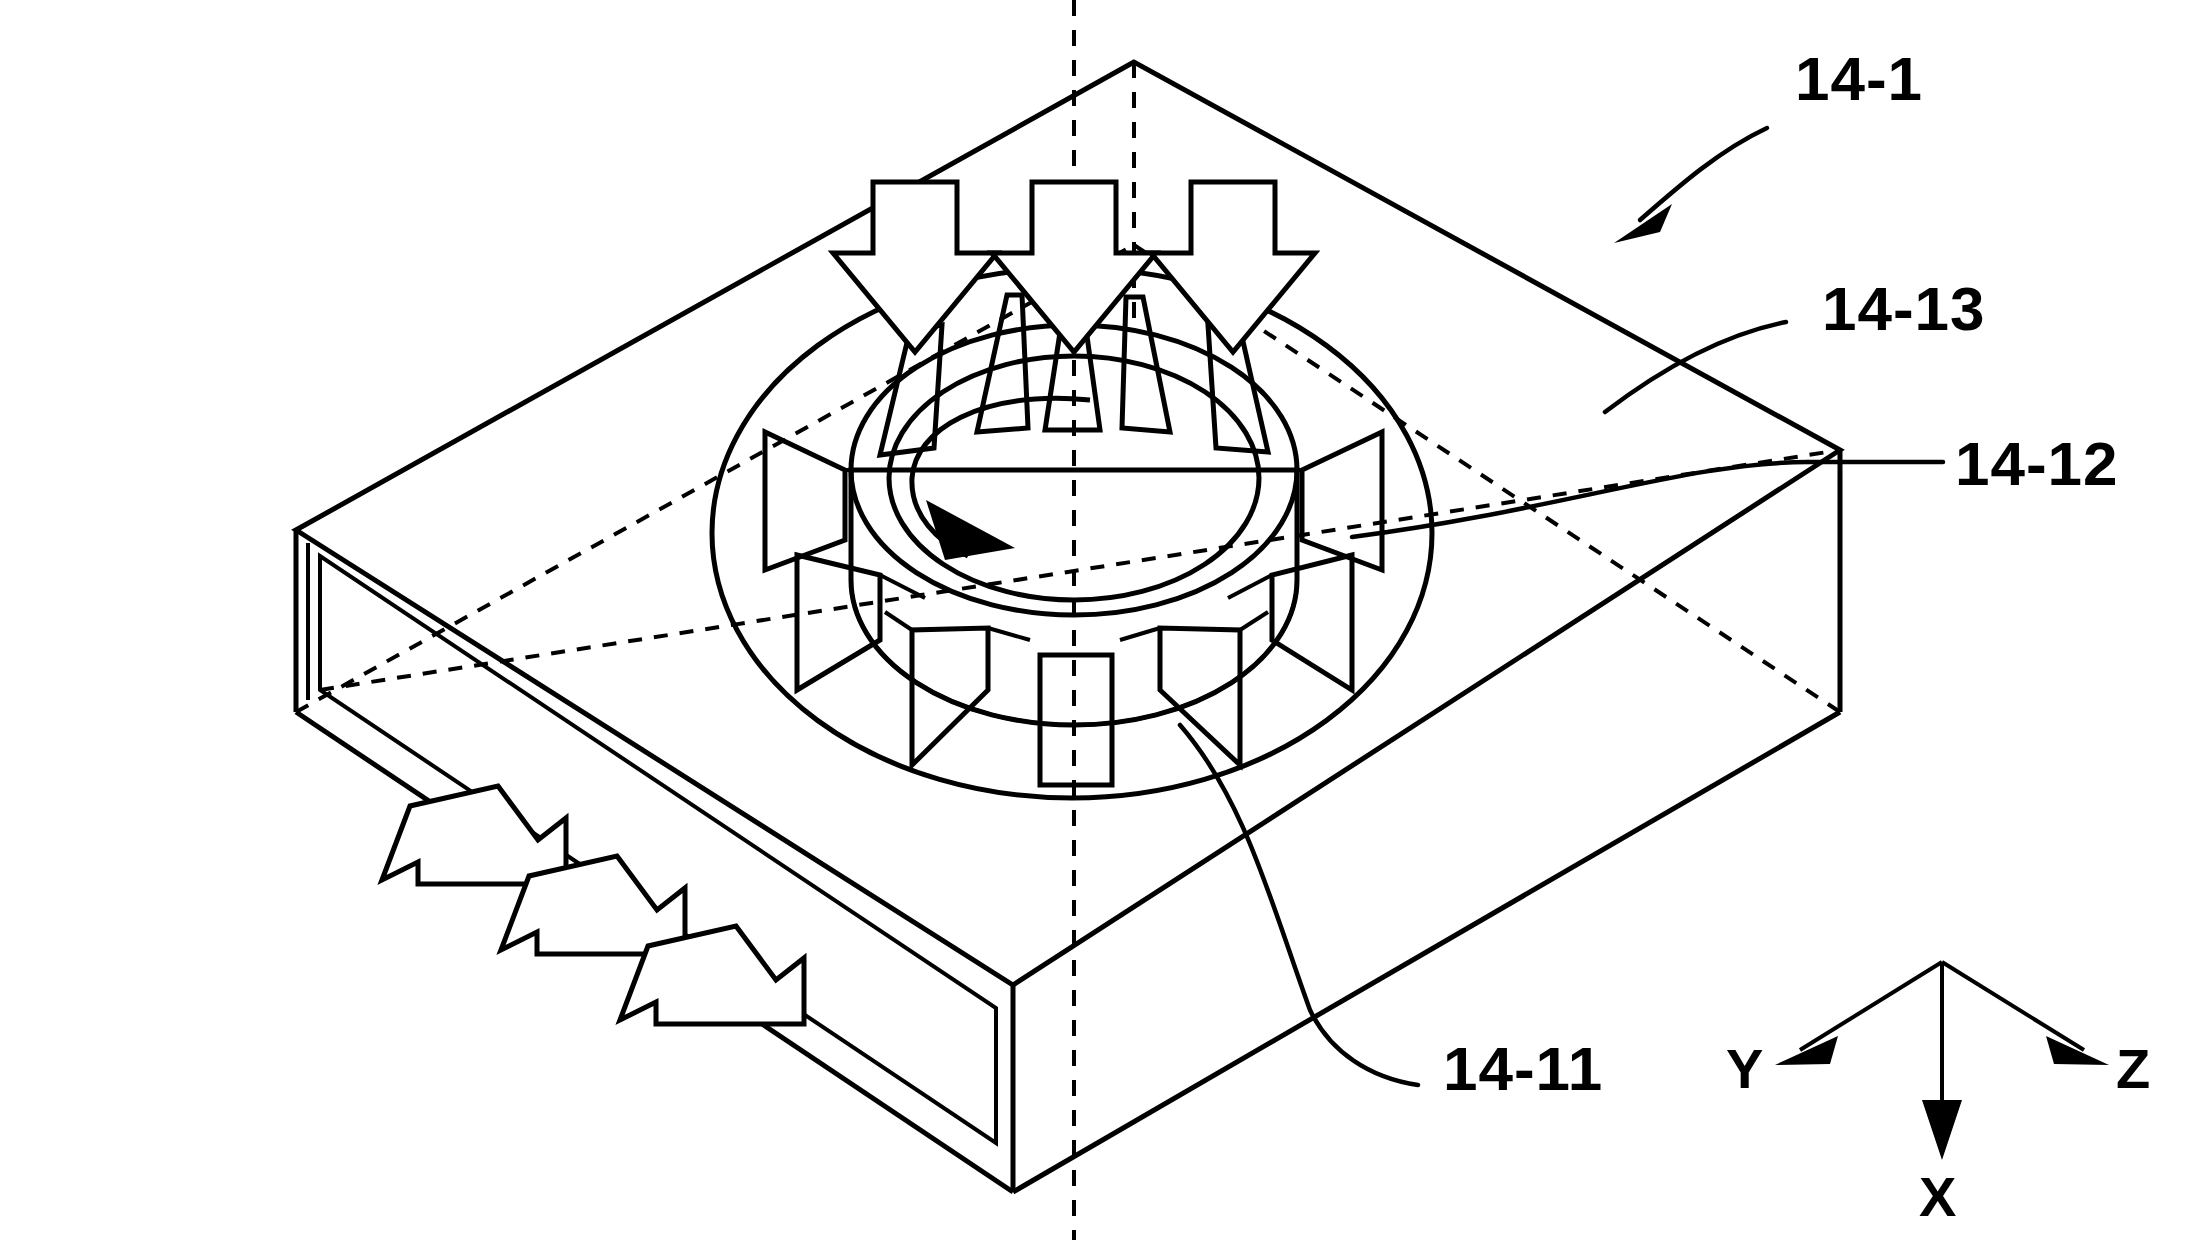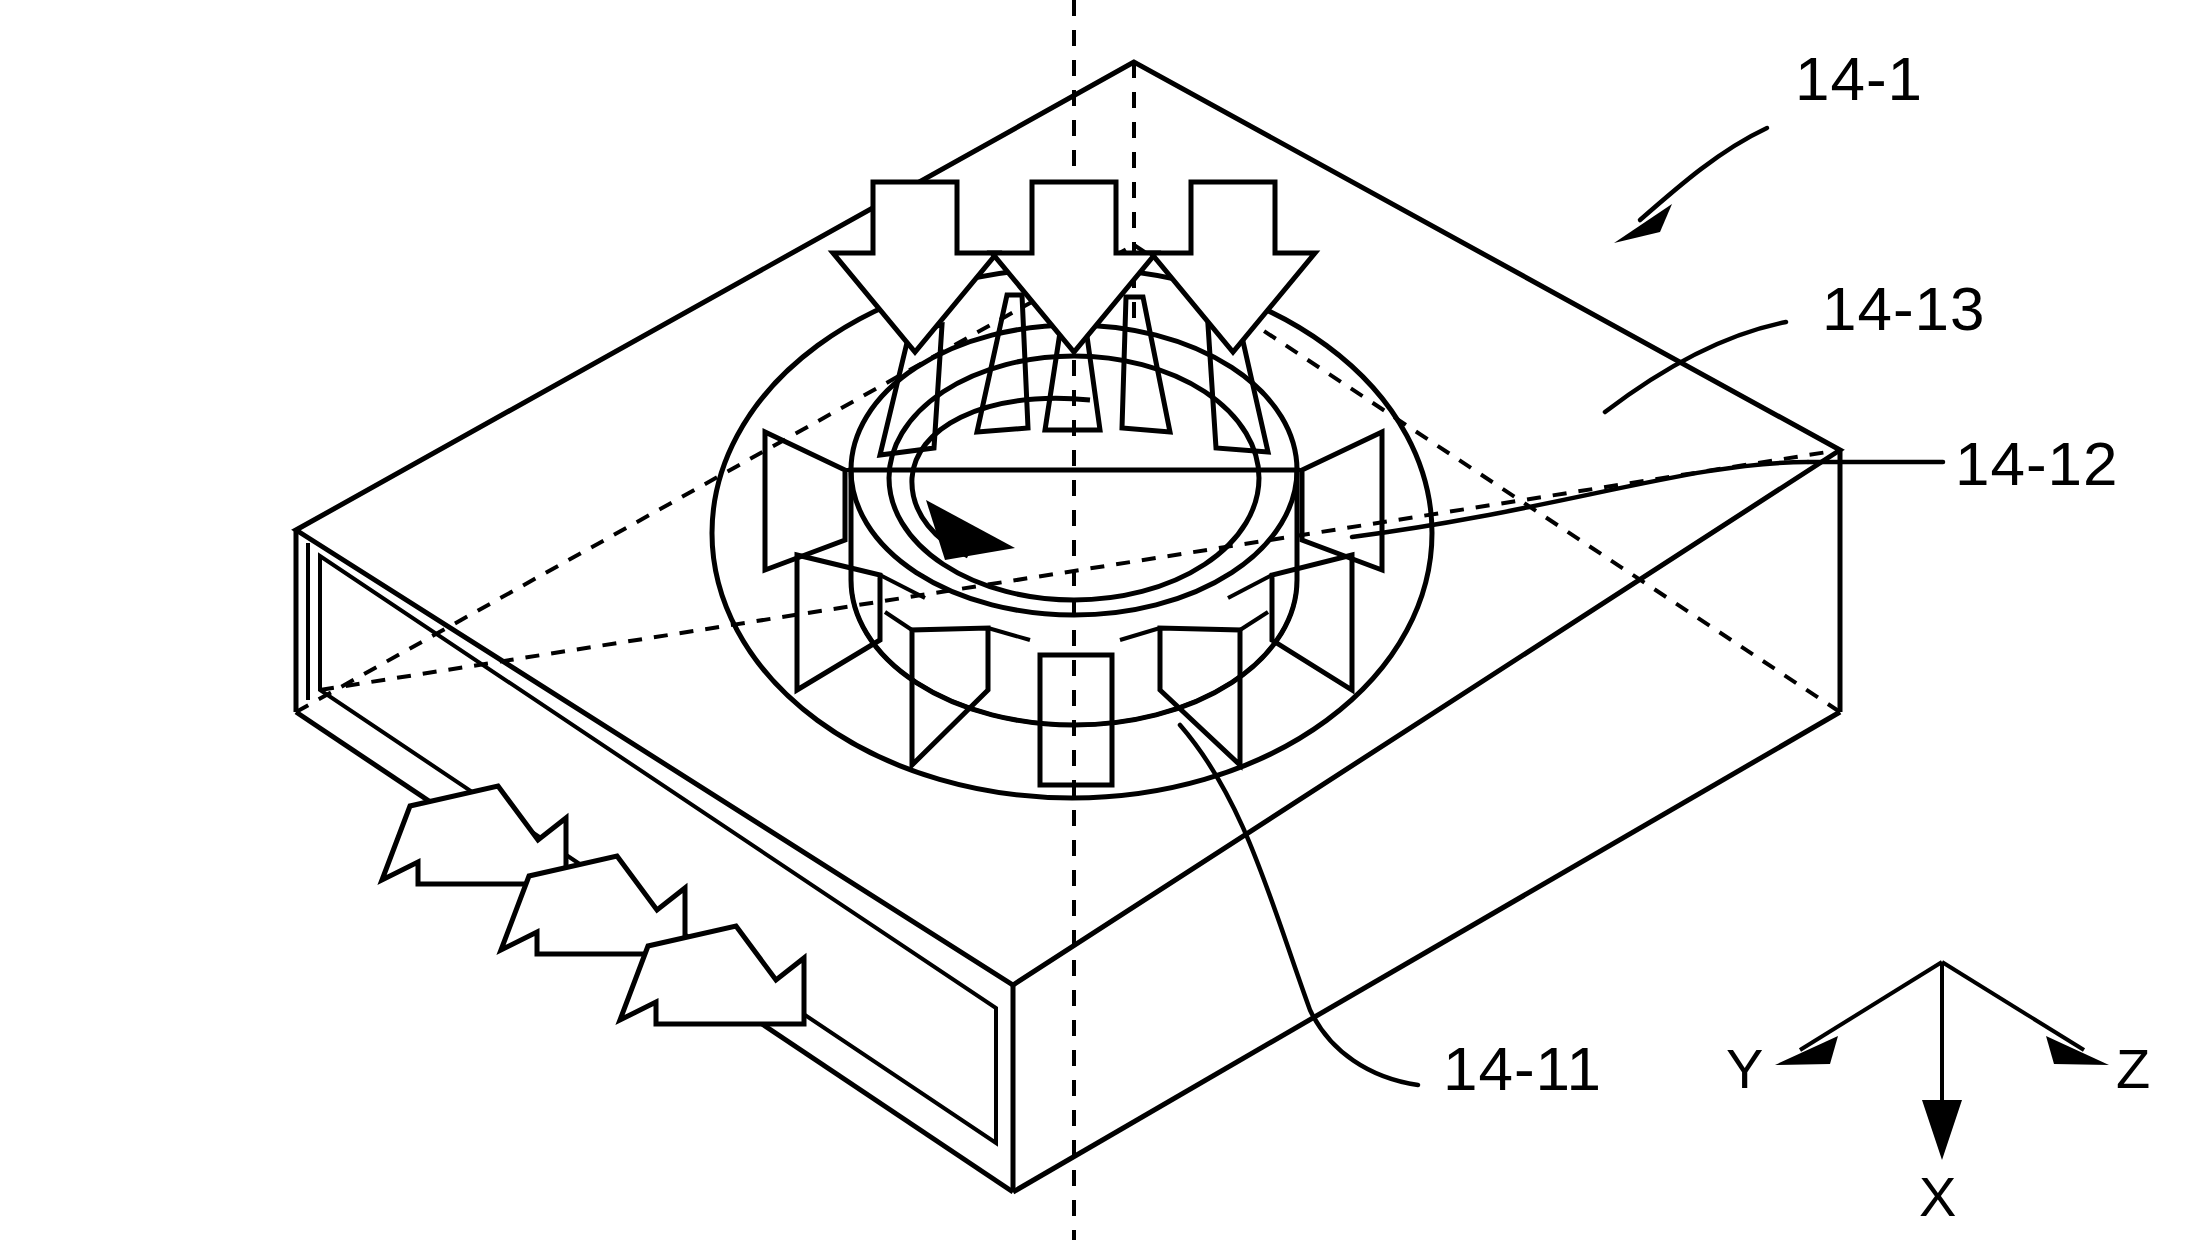--- a/index.html
+++ b/index.html
@@ -11,20 +11,21 @@
     width: 2203px;
     height: 1240px;
     overflow: hidden;
     font-family: "Liberation Sans", sans-serif;
   }
   #figure-root {
     position: relative;
     width: 1773px;
     height: 1240px;
     background: #d946ef;
+    font-weight: bold;
   }
   svg#patent-figure {
     display: block;
     width: 2203px;
     height: 1240px;
   }
   .ln      { fill: none; stroke: #000000; stroke-width: 5; stroke-linejoin: miter; stroke-linecap: butt; }
   .ln-thin { fill: none; stroke: #000000; stroke-width: 4; stroke-linejoin: miter; stroke-linecap: butt; }
   .ln-lead { fill: none; stroke: #000000; stroke-width: 4.5; stroke-linecap: round; }
   .hidden-ln { fill: none; stroke: #000000; stroke-width: 4; stroke-dasharray: 14 12; stroke-linecap: butt; }

